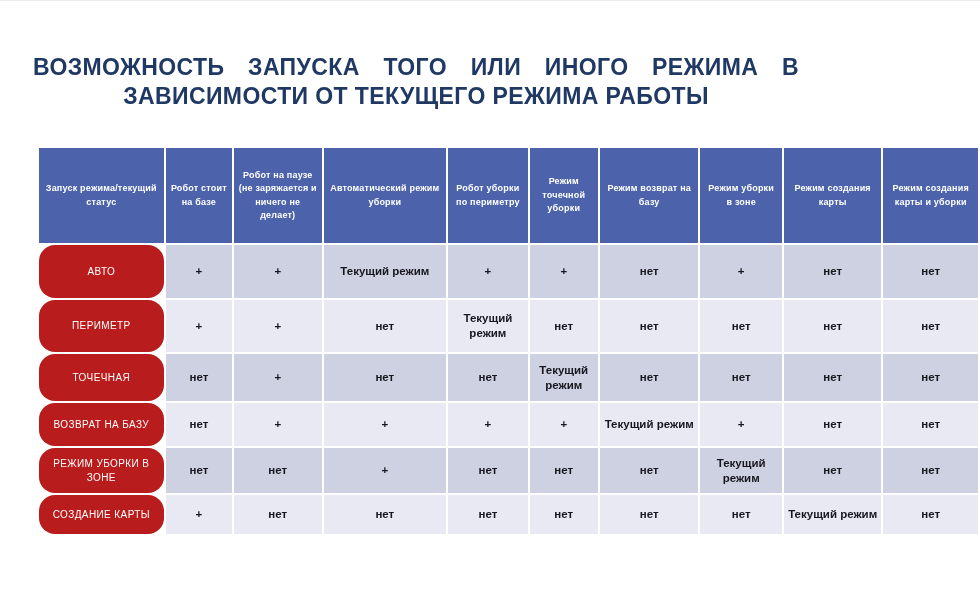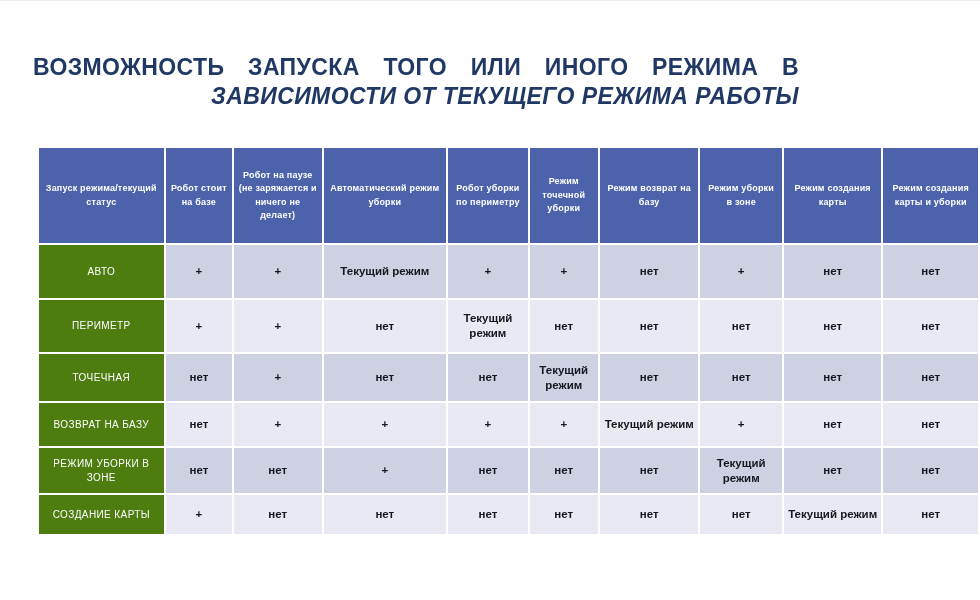--- a/index.html
+++ b/index.html
@@ -10,37 +10,37 @@
   .slide{
     position:absolute;left:0;top:0;width:980px;height:600px;
     border-top:1px solid #ededed;box-sizing:border-box;background:#ffffff;
   }
   .title{
     position:absolute;left:33px;top:52px;width:766px;
     color:#1f3864;font-weight:bold;font-size:23px;line-height:29px;
     letter-spacing:0.4px;
   }
   .title-line1{text-align:justify;text-align-last:justify;}
-  .title-line2{text-align:right;font-style:italic;}
+  .title-line2{text-align:center;}
   table.matrix{
     position:absolute;left:37px;top:145px;width:943px;
     table-layout:fixed;border-collapse:separate;border-spacing:2.5px;
     background:#ffffff;
   }
   table.matrix th, table.matrix td{
     box-sizing:border-box;text-align:center;vertical-align:middle;
     padding:2px 4px;overflow:hidden;
   }
   thead th{
     background:#4c63ac;color:#ffffff;font-size:9px;font-weight:bold;
     line-height:1.5;letter-spacing:0.2px;
   }
   tbody th{
-    background:#4d7c0f;color:#ffffff;font-size:10px;font-weight:normal;
-    line-height:1.35;letter-spacing:0.4px;
+    background:#b91c1c;color:#ffffff;font-size:10px;font-weight:normal;
+    line-height:1.35;letter-spacing:0.4px;border-radius:16px;
   }
   tbody td{
     color:#17171f;font-weight:bold;font-size:11.5px;line-height:1.3;
   }
   tr.dark td{background:#cdd1e1;}
   tr.light td{background:#e8e9f2;}
   tr.hrow{height:95px;}
   tr.r0{height:53px;} tr.r1{height:52px;} tr.r2{height:47px;padding-left:41px;}
   tr.r3{height:43px;} tr.r4{height:45px;} tr.r5{height:39px;}
   tr.r6{height:45px;}

